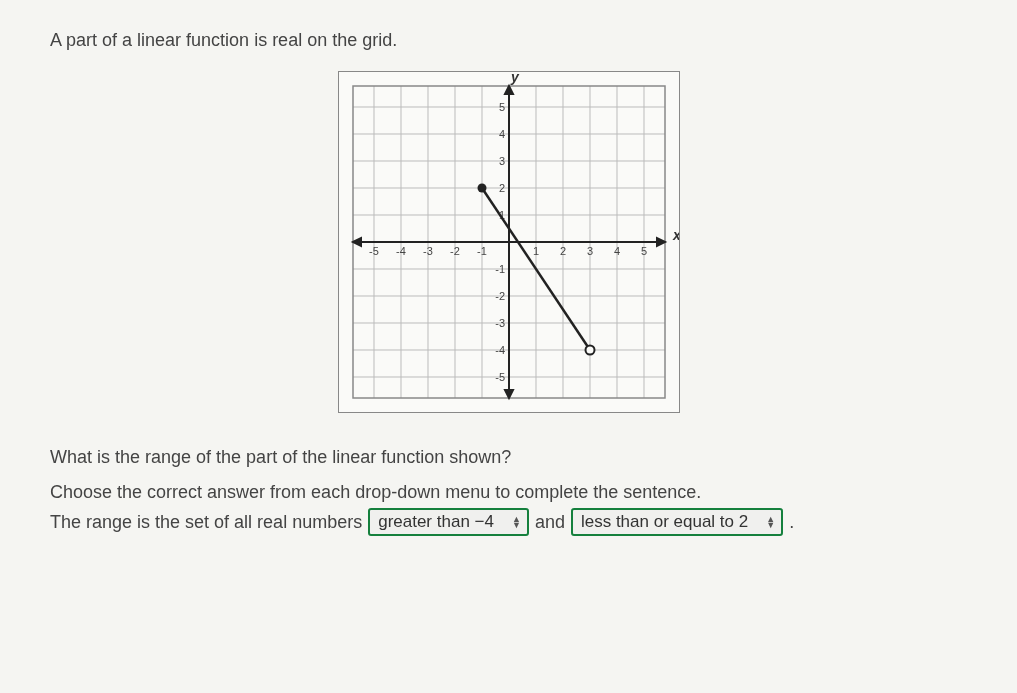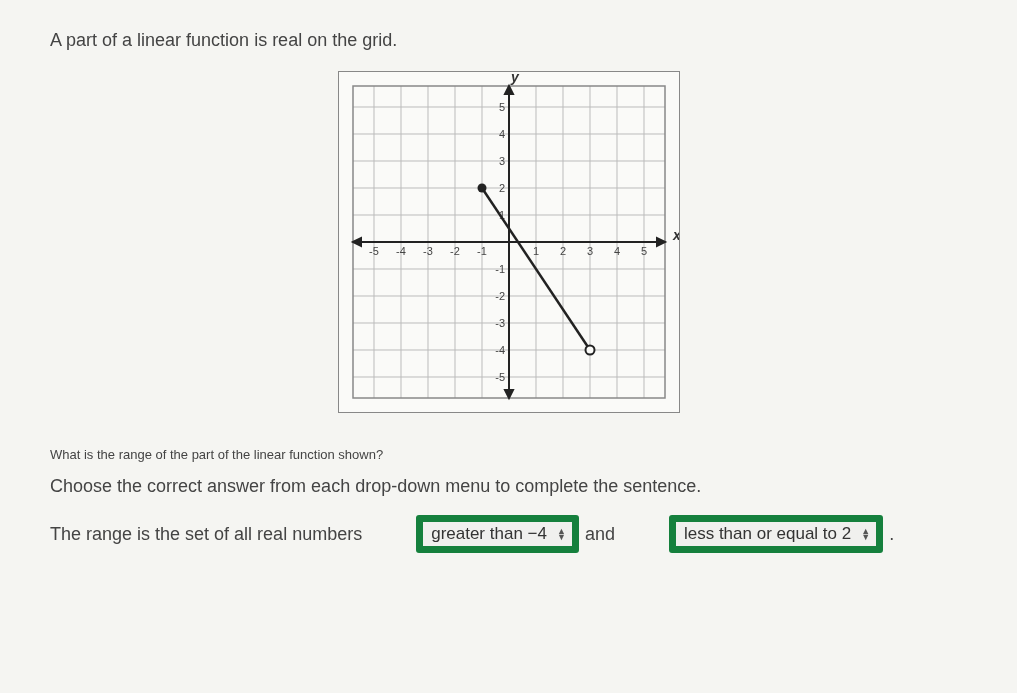--- a/index.html
+++ b/index.html
@@ -19,51 +19,50 @@
   }
   .graph-wrap {
     text-align: center;
     margin: 10px 0 30px 0;
   }
   svg.graph {
     background: #fafaf8;
     border: 1px solid #888;
   }
   .sub-question {
-    font-size: 13px;
+    font-size: 18px;
     color: #444;
     margin-top: 30px;
     margin-bottom: 14px;
   }
   .instruction {
     font-size: 18px;
     color: #444;
-    margin-bottom: 18px;
+    margin-bottom: 5px;
   }
   .answer-line {
     font-size: 18px;
     color: #444;
     display: flex;
     align-items: center;
     flex-wrap: wrap;
     gap: 6px;
     text-align: center;
   }
   .dropdown {
     display: inline-flex;
     align-items: center;
-    border: 7px solid #15803d;
+    border: 2px solid #15803d;
     border-radius: 3px;
     padding: 2px 6px 2px 8px;
     background: #f0f0ee;
     color: #333;
     font-size: 17px;
     cursor: pointer;
-    gap: 10px;
-    margin-left: 48px;
+    gap: 18px;
   }
   .dropdown .arrows {
     display: inline-flex;
     flex-direction: column;
     line-height: 6px;
     font-size: 9px;
     color: #555;
   }
   .tick-label {
     font-family: Arial, sans-serif;

